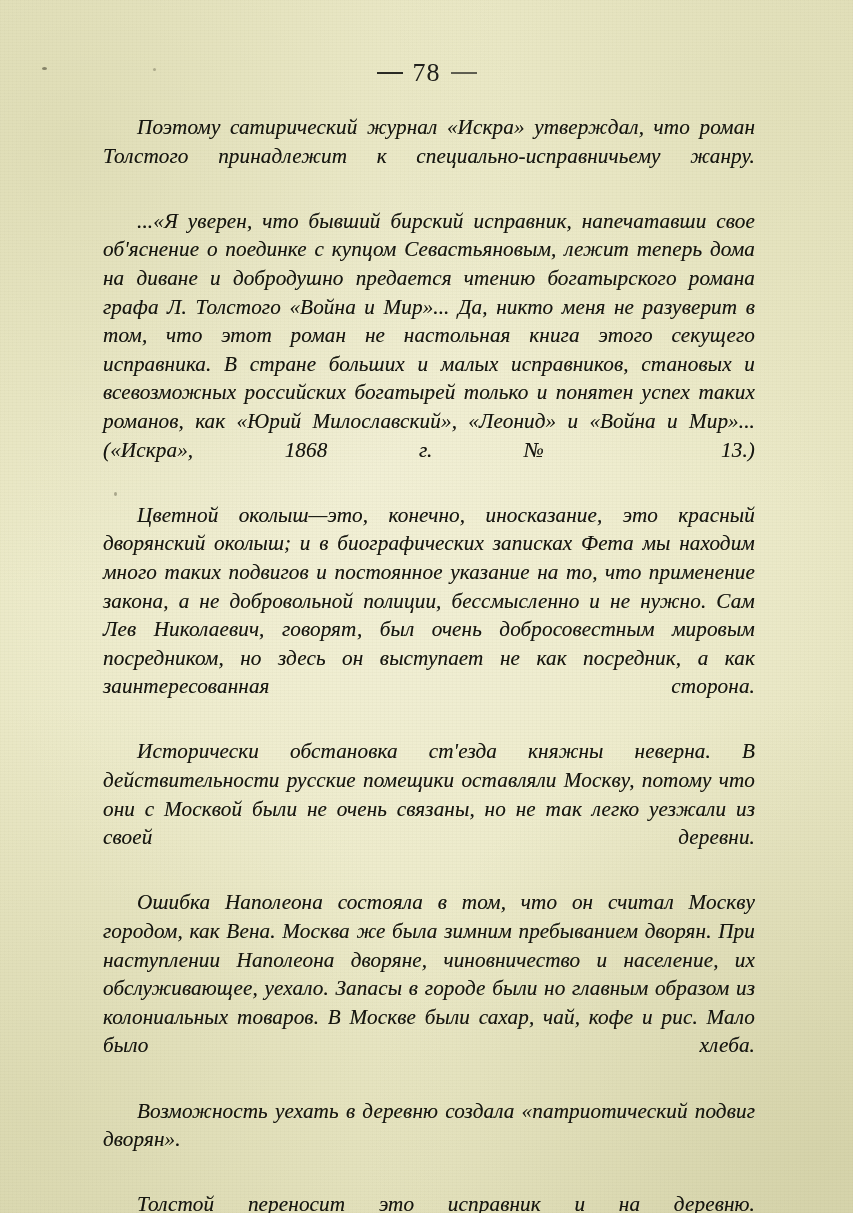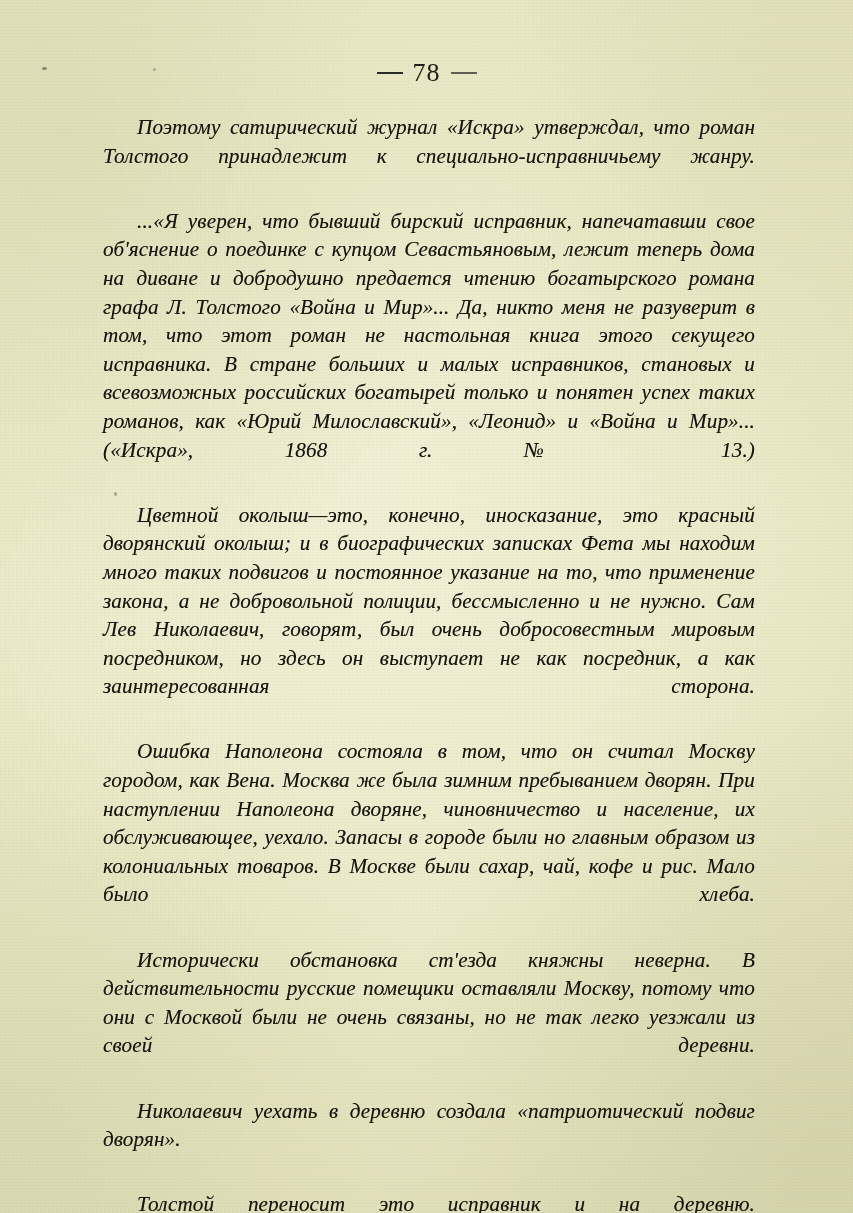--- a/index.html
+++ b/index.html
@@ -135,23 +135,23 @@
     </div>
 
     <div class="textblock">
 
       <p class="para">Поэтому сатирический журнал «Искра» утверждал, что роман Толстого принадлежит к специально-исправничьему жанру.</p>
 
       <p class="para fade1">...«Я уверен, что бывший бирский исправник, напечатавши свое об'яснение о поединке с купцом Севастьяновым, лежит теперь дома на диване и добродушно предается чтению богатырского романа графа Л. Толстого «Война и Мир»... Да, никто меня не разуверит в том, что этот роман не настольная книга этого секущего исправника. В стране больших и малых исправников, становых и всевозможных российских богатырей только и понятен успех таких романов, как «Юрий Милославский», «Леонид» и «Война и Мир»... («Искра», 1868 г. № 13.)</p>
 
       <p class="para fade1">Цветной околыш—это, конечно, иносказание, это красный дворянский околыш; и в биографических записках Фета мы находим много таких подвигов и постоянное указание на то, что применение закона, а не добровольной полиции, бессмысленно и не нужно. Сам Лев Николаевич, говорят, был очень добросовестным мировым посредником, но здесь он выступает не как посредник, а как заинтересованная сторона.</p>
 
+      <p class="para">Исторически обстановка ст'езда княжны неверна. В действительности русские помещики оставляли Москву, потому что они с Москвой были не очень связаны, но не так легко уезжали из своей деревни.</p>
+
       <p class="para">Ошибка Наполеона состояла в том, что он считал Москву городом, как Вена. Москва же была зимним пребыванием дворян. При наступлении Наполеона дворяне, чиновничество и население, их обслуживающее, уехало. Запасы в городе были но главным образом из колониальных товаров. В Москве были сахар, чай, кофе и рис. Мало было хлеба.</p>
 
-      <p class="para">Исторически обстановка ст'езда княжны неверна. В действительности русские помещики оставляли Москву, потому что они с Москвой были не очень связаны, но не так легко уезжали из своей деревни.</p>
-
-      <p class="para">Николаевич уехать в деревню создала «патриотический подвиг дворян».</p>
+      <p class="para">Возможность уехать в деревню создала «патриотический подвиг дворян».</p>
 
       <p class="para">Толстой переносит это исправник и на деревню.</p>
 
     </div>
   </div>
 </div>
 
 </body></html>

